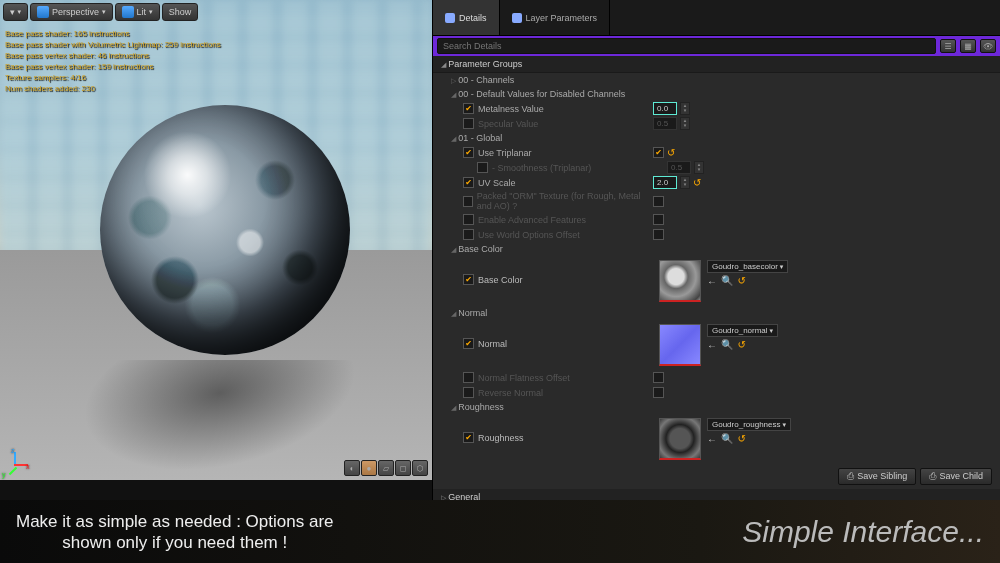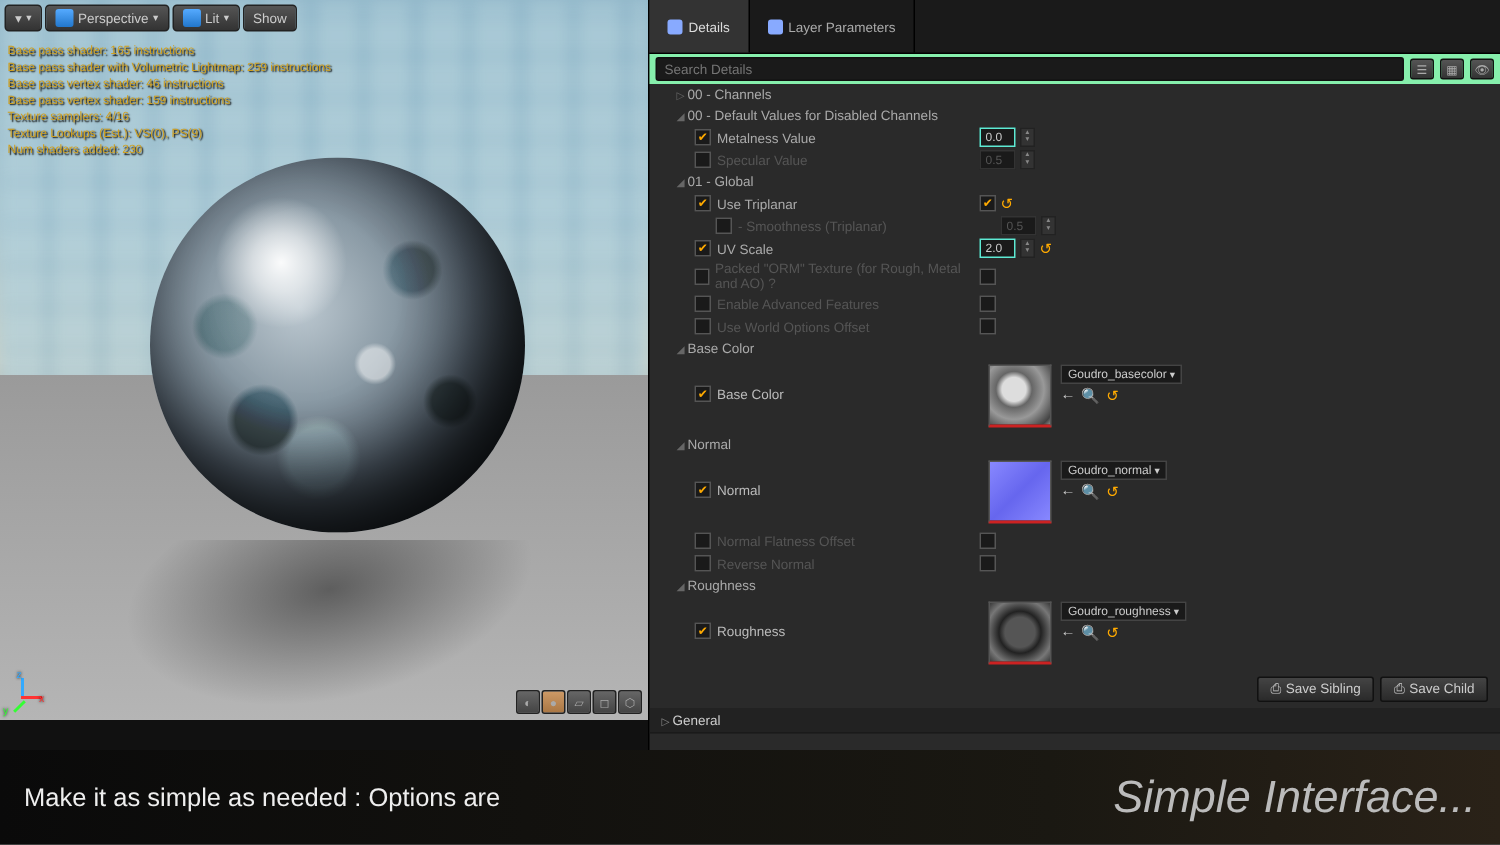--- a/index.html
+++ b/index.html
@@ -54,21 +54,21 @@
 .status .sp { flex:1; }
 .view-opts { display:flex; align-items:center; gap:4px; }
 .view-opts::before { content:"👁"; font-size:10px; }
 
 
 .details { flex:1; background:#2a2a2a; display:flex; flex-direction:column; border-left:1px solid #000; }
 .tabs { display:flex; background:#1a1a1a; height:36px; border-bottom:1px solid #000; }
 .tab { padding:2px 12px; font-size:9px; color:#aaa; display:flex; align-items:center; gap:4px; border-right:1px solid #000; }
 .tab.active { background:#333; color:#ddd; }
 .tab-ico { width:10px; height:10px; background:#8af; border-radius:2px; }
-.search-row { display:flex; align-items:center; padding:2px 4px; gap:4px; background:#86efac; }
+.search-row { display:flex; align-items:center; padding:2px 4px; gap:4px; background:#6d28d9; }
 .search-row input { flex:1; background:#1a1a1a; border:1px solid #111; color:#666; font-size:9px; padding:2px 5px; border-radius:2px; }
 .sr-btn { width:16px; height:14px; background:linear-gradient(#555,#333); border:1px solid #111; border-radius:2px; font-size:8px; color:#aaa; display:flex; align-items:center; justify-content:center; }
 
 .scroll { flex:1; overflow-y:auto; font-size:9px; color:#bbb; position:relative; }
 .scroll::-webkit-scrollbar{width:10px} .scroll::-webkit-scrollbar-track{background:#1a1a1a} .scroll::-webkit-scrollbar-thumb{background:#444;border-radius:4px}
 
 .sect { background:#222; padding:3px 8px; color:#ccc; font-size:9px; cursor:pointer; border-bottom:1px solid #1a1a1a; }
 .sect::before { content:"◢ "; font-size:7px; color:#888; }
 .sect.c::before { content:"▷ "; }
 
@@ -127,21 +127,20 @@
           <span>Lit</span>
         </div>
       <div class="vp-btn">Show</div>
     </div>
     <div class="shader-info">
       <div>Base pass shader: 165 instructions</div>
       <div>Base pass shader with Volumetric Lightmap: 259 instructions</div>
       <div>Base pass vertex shader: 46 instructions</div>
       <div>Base pass vertex shader: 159 instructions</div>
       <div>Texture samplers: 4/16</div>
-      <div>Texture Lookups (Est.): VS(0), PS(9)</div>
       <div>Num shaders added: 230</div>
     </div>
     <div class="building"></div>
     <div class="ground"></div>
     <div class="shadow"></div>
     <div class="sphere"></div>
     <div class="gizmo">
       <div class="z"></div>
         <div class="x"></div>
         <div class="y"></div>
@@ -170,20 +169,21 @@
         </div>
     </div>
     <div class="search-row">
       <input placeholder="Search Details" style="">
       <div class="sr-btn">☰</div>
       <div class="sr-btn">▦</div>
       <div class="sr-btn">👁</div>
     </div>
 
     <div class="scroll">
+      <div class="sect">Parameter Groups</div>
 
       <div class="grp c">00 - Channels</div>
 
       <div class="grp">00 - Default Values for Disabled Channels</div>
       <div class="row">
           <div class="lbl">
             <span class="cb on"></span>
             <span>Metalness Value</span>
           </div>
           <div class="val">
@@ -344,15 +344,16 @@
 
 <div class="status">
   <div class="sp"></div>
   <span style="position:absolute;left:220px">8 items (1 selected)</span>
   <div class="view-opts"><span>View Options</span>▾</div>
 </div>
 
 <div class="caption">
   <div class="l">
     <div>Make it as simple as needed : Options are</div>
+    <div>shown only if you need them !</div>
   </div>
   <div class="r">Simple Interface...</div>
 </div>
 
 </body></html>

